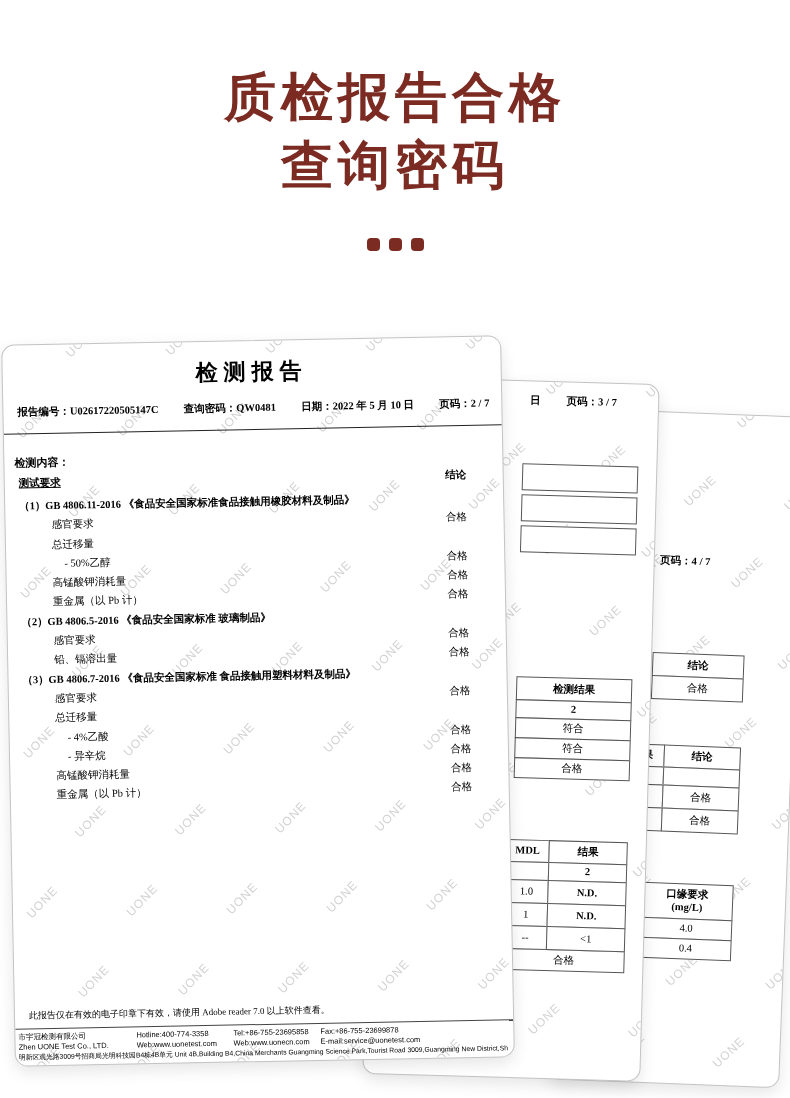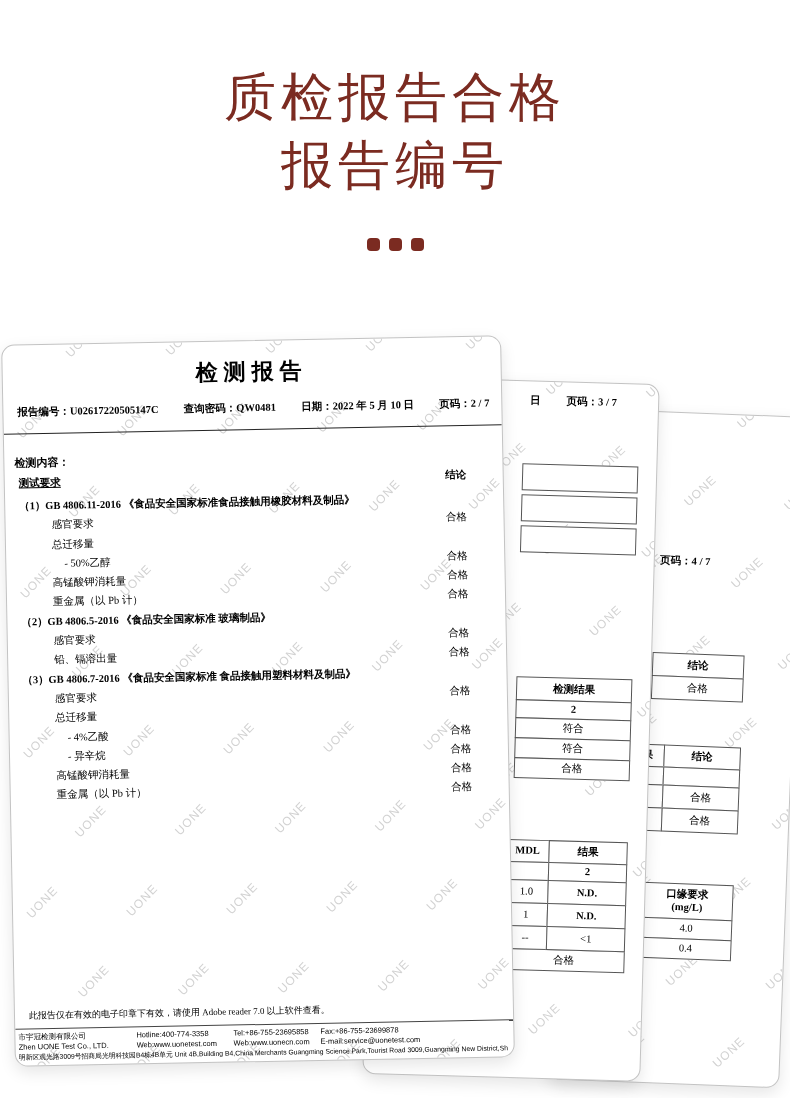--- a/index.html
+++ b/index.html
@@ -3,21 +3,21 @@
 <meta charset="utf-8">
 <style>
   :root{ --accent:#7b2b21; --wm:#d2d2d2; }
   *{box-sizing:border-box;}
   html,body{margin:0;padding:0;background:#fff;}
   #canvas{position:relative;width:790px;height:1098px;background:#fff;overflow:hidden;margin:0 auto;
           font-family:"Liberation Serif",serif;color:#000;}
 
   
   .hero{position:absolute;top:64px;left:0;width:100%;text-align:center;color:var(--accent);}
-  .hero .t{font-size:52px;font-weight:400;line-height:68px;letter-spacing:5px;}
+  .hero .t{font-size:52px;font-weight:700;line-height:68px;letter-spacing:5px;}
   .dots{margin-top:38px;display:flex;justify-content:center;gap:9px;}
   .dot{width:13px;height:13px;border-radius:4px;background:var(--accent);}
 
   
   .doc{position:absolute;background:#fff;border:1px solid #c3c3c3;border-radius:13px;
        box-shadow:0 6px 16px rgba(0,0,0,.10);overflow:hidden;}
   #doc-main{left:8px;top:340px;width:500px;height:722px;transform:rotate(-1.1deg);z-index:3;}
   #doc-p3{left:372px;top:380px;width:278px;height:698px;transform:rotate(1.6deg);z-index:2;}
   #doc-p4{left:560px;top:412px;width:232px;height:672px;transform:rotate(2.2deg);z-index:1;}
 
@@ -72,21 +72,21 @@
   .h19{height:19px;} .h21{height:21px;} .h22{height:22px;} .h23{height:23px;}
   .h24{height:24px;} .h27{height:27px;} .h36{height:36px;}
 </style>
 </head>
 <body>
 
 <div id="canvas">
 
   <div class="hero">
     <div class="t">质检报告合格</div>
-    <div class="t">报告编号</div>
+    <div class="t">查询密码</div>
     <div class="dots">
       <span class="dot"></span>
       <span class="dot"></span>
       <span class="dot"></span>
     </div>
   </div>
 
   <div class="doc" id="doc-p4">
     <div class="wm-layer">
         <span class="wm" style="left: -40px; top: -10px;">UONE</span>

